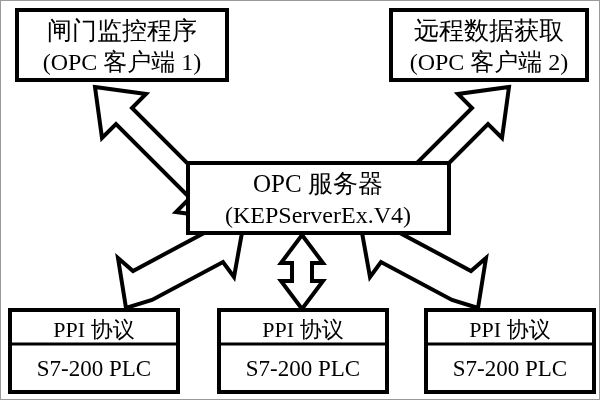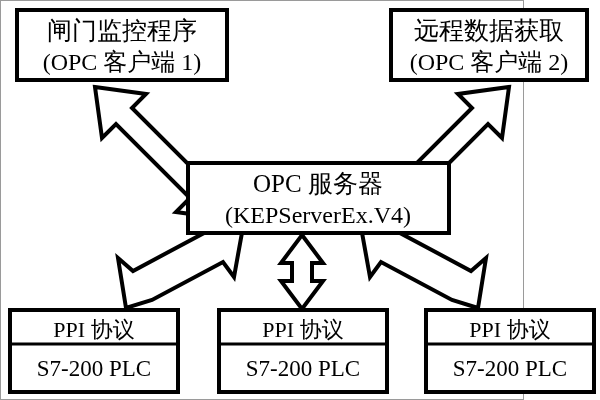--- a/index.html
+++ b/index.html
@@ -8,21 +8,21 @@
     background: #ffffff;
   }
   body {
     width: 600px;
     height: 400px;
     font-family: "Liberation Serif", "DejaVu Serif", serif;
     overflow: hidden;
   }
   #diagram-root {
     position: relative;
-    width: 524px;
+    width: 600px;
     height: 400px;
     background: #ffffff;
     box-sizing: border-box;
     border: 1px solid #9a9a9a;
   }
   svg.diagram-canvas {
     position: absolute;
     left: 0;
     top: 0;
     width: 600px;

